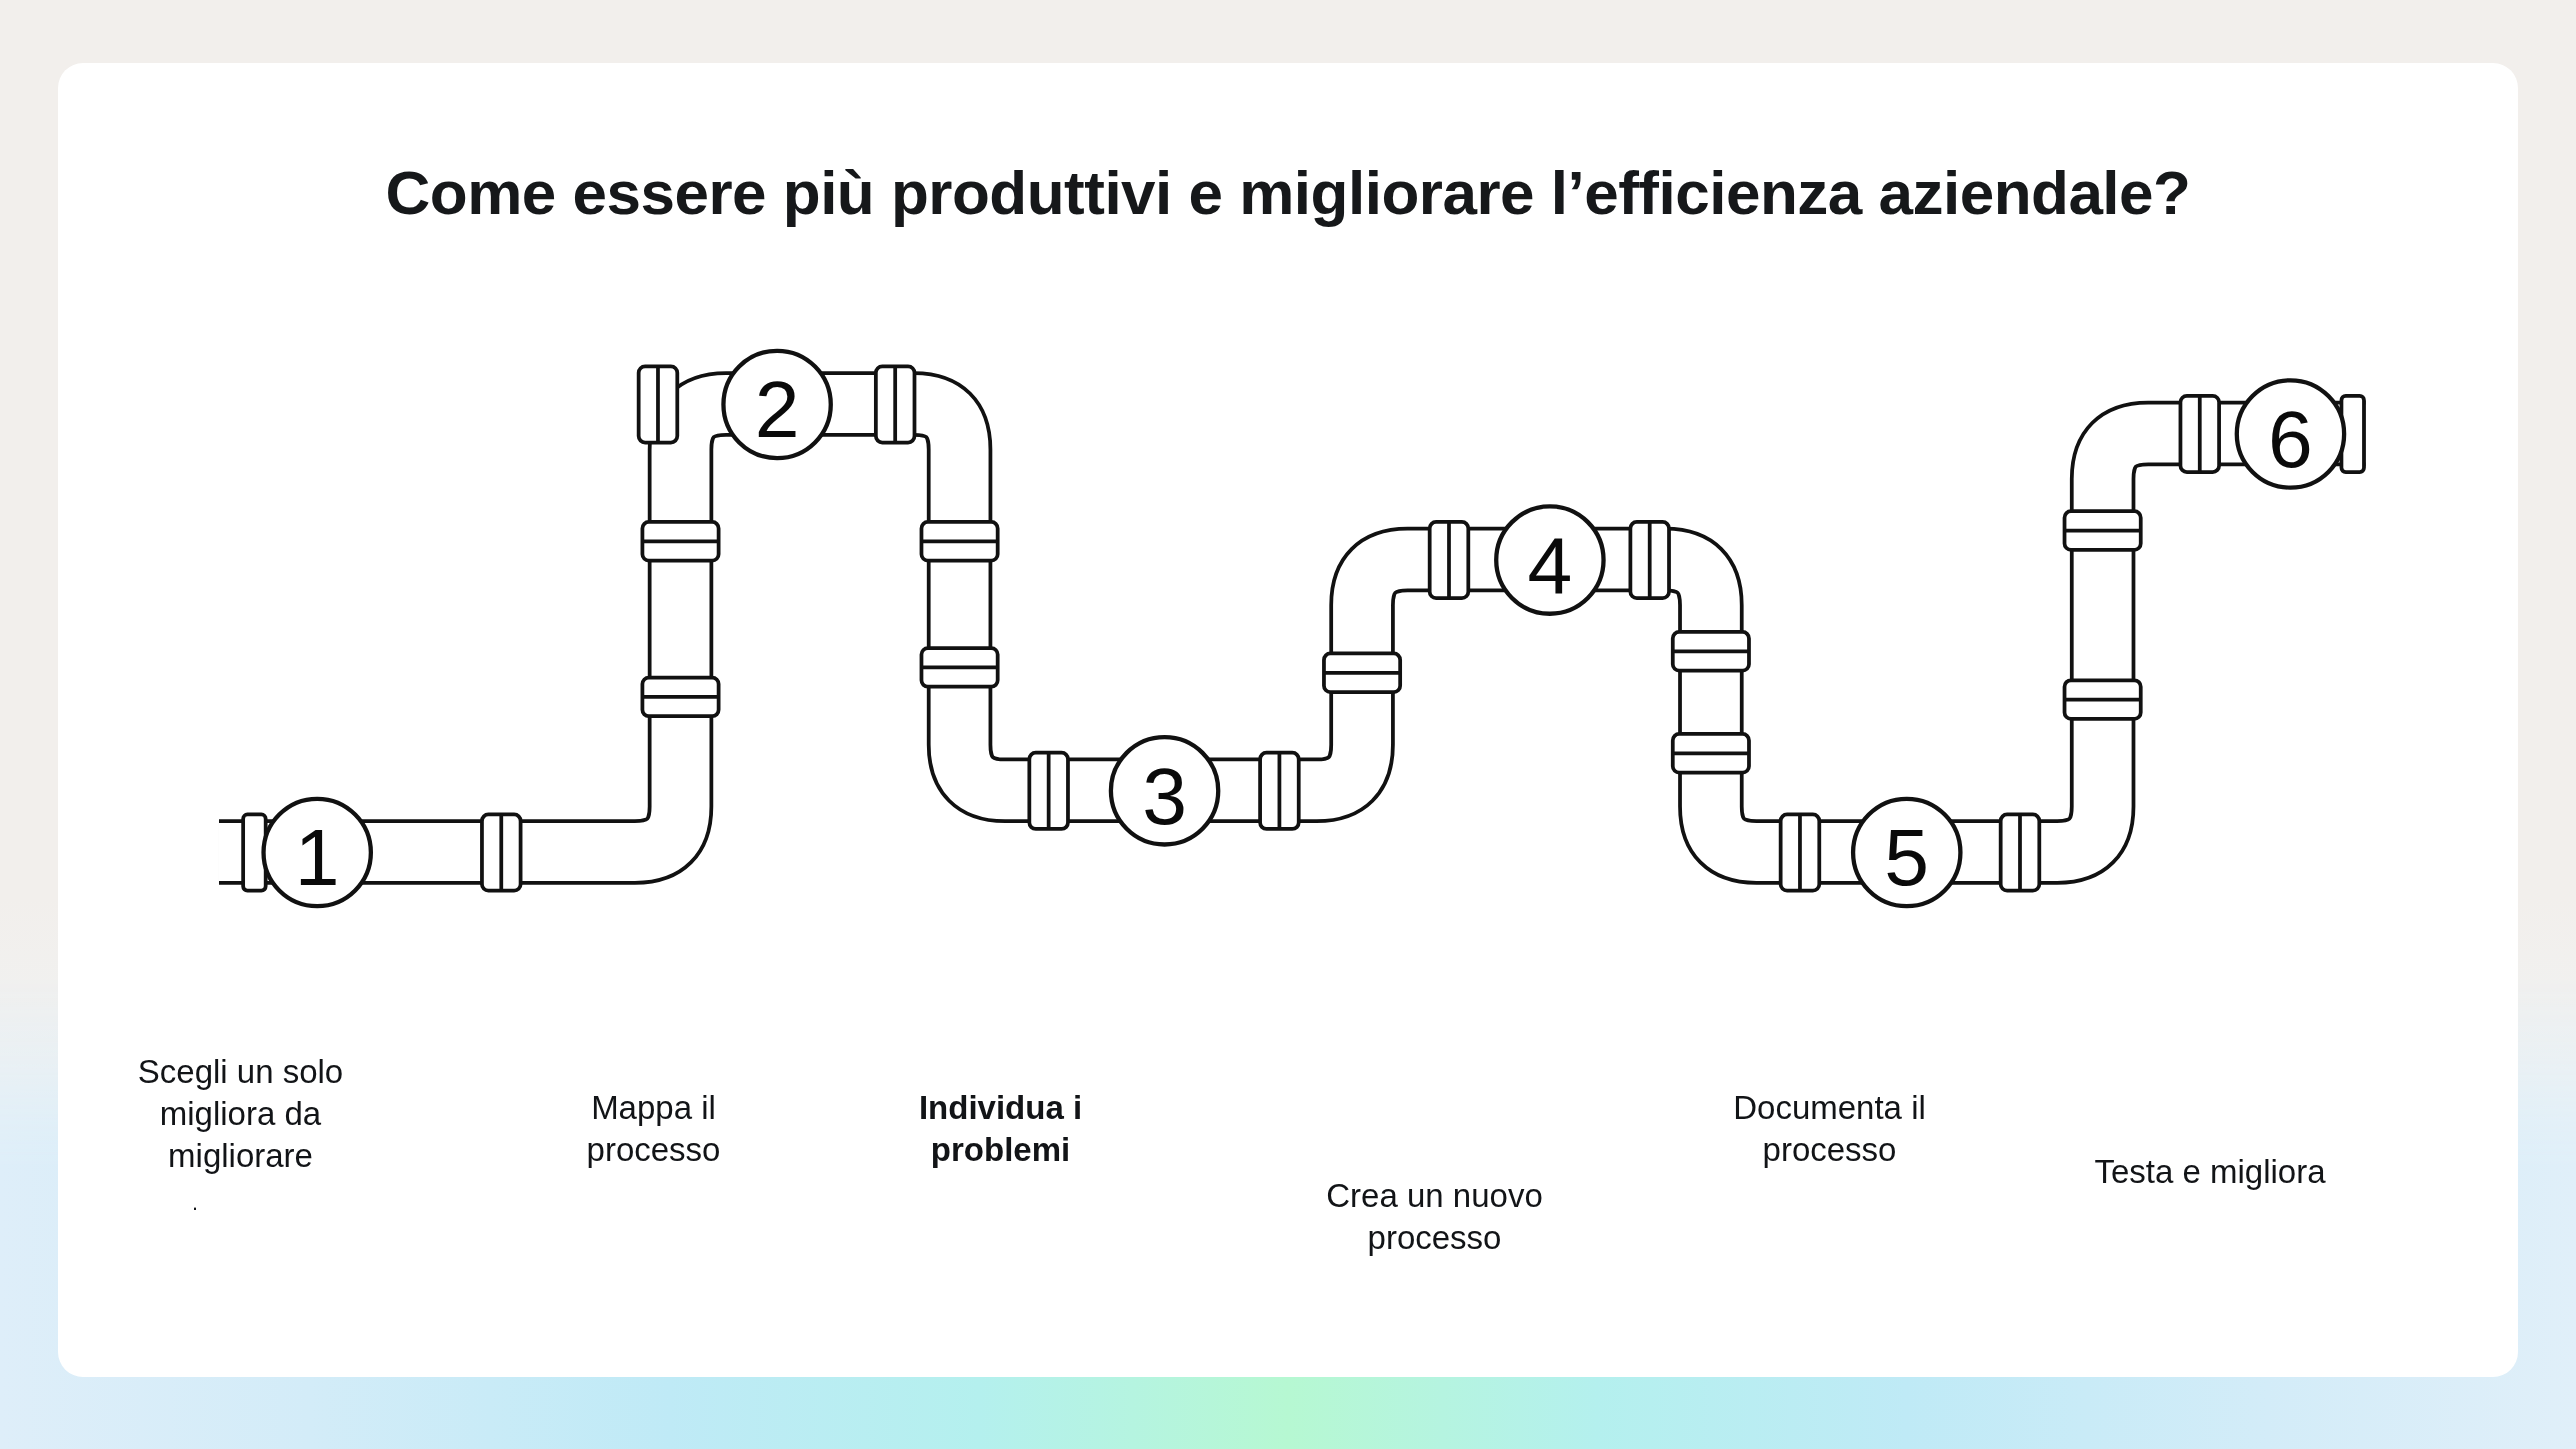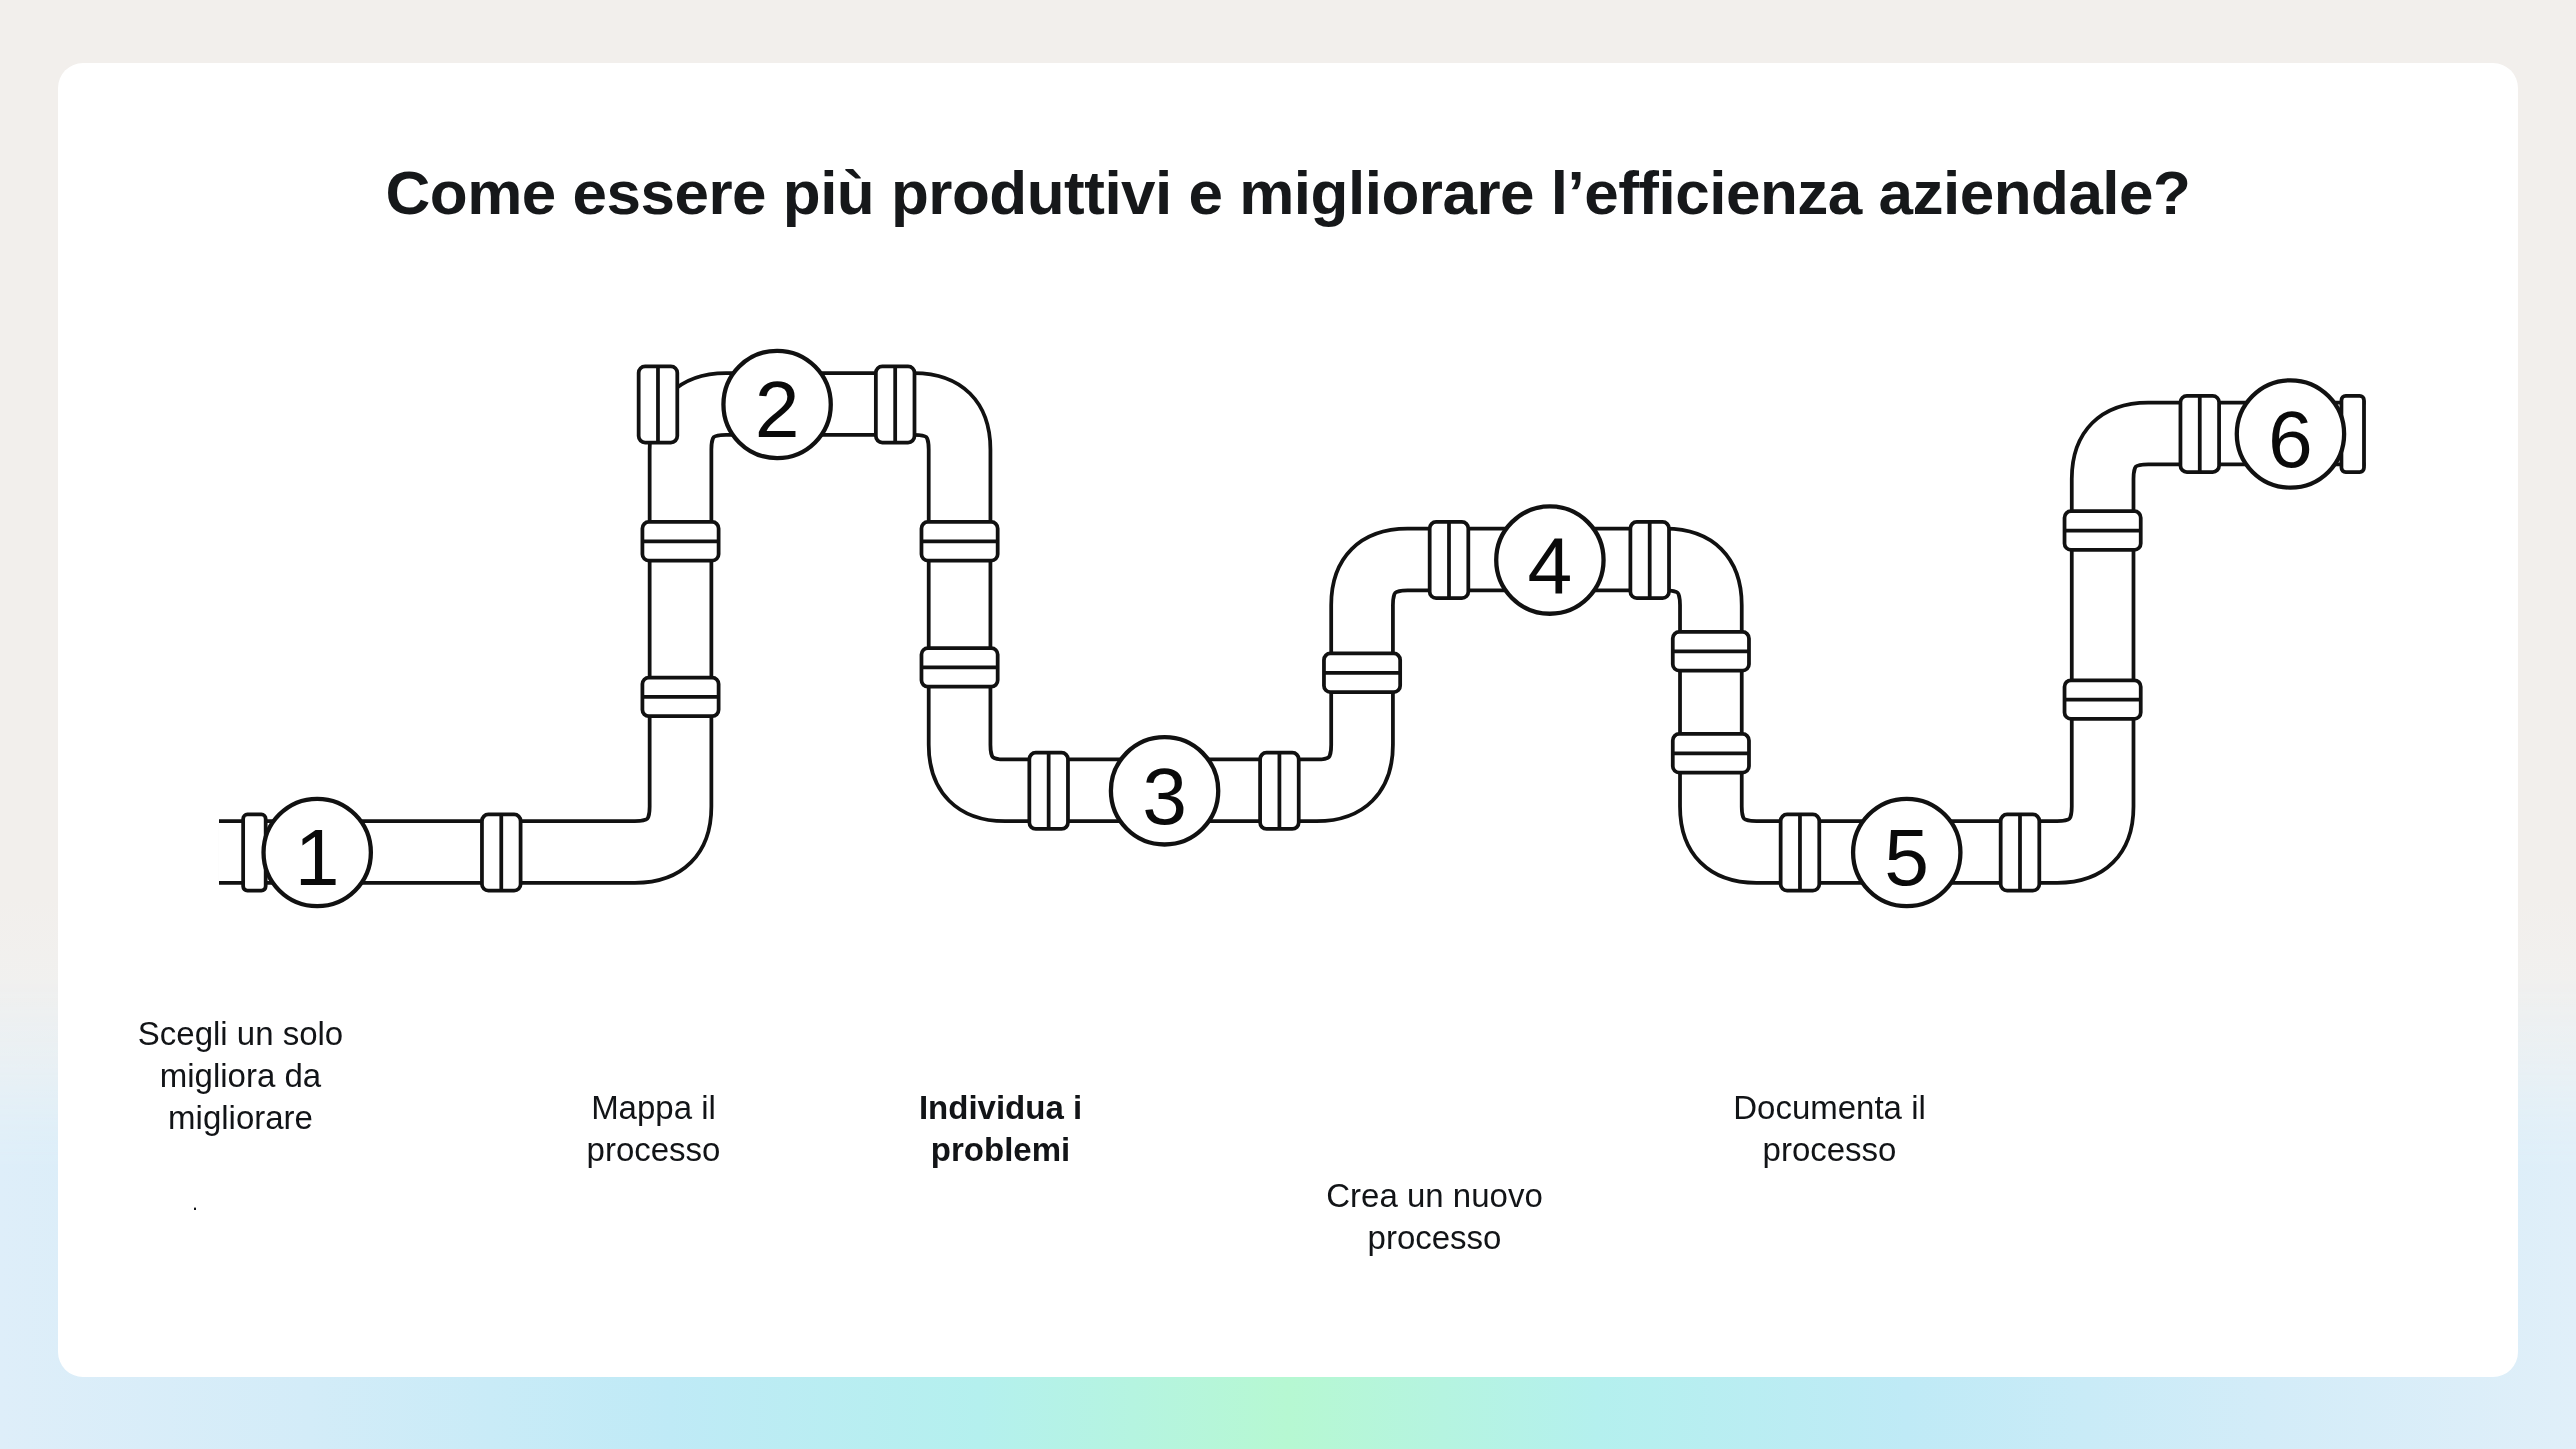--- a/index.html
+++ b/index.html
@@ -263,21 +263,21 @@
       <text class="num-text" x="3445" y="1480">5</text>
     </g>
     <g>
       <circle class="num-circle" cx="4160" cy="691" r="100"></circle>
       <text class="num-text" x="4160" y="700">6</text>
     </g>
   </svg>
 
   <div id="labels">
 
-    <div class="step-label" style="left:43px;  top:950px; width:279px;">
+    <div class="step-label" style="left:43px;  top:988px; width:279px;">
       <div>Scegli un solo</div>
       <div>migliora da</div>
       <div>migliorare</div>
     </div>
     <div class="lead-dot" style="left:134px; top:1128px;">.</div>
 
     <div class="step-label" style="left:472px; top:1024px; width:247px;">
       <div>Mappa il</div>
       <div>processo</div>
     </div>
@@ -290,17 +290,20 @@
     <div class="step-label" style="left:1218px; top:1076px; width:317px;margin-top:36px;">
       <div>Crea un nuovo</div>
       <div>processo</div>
     </div>
 
     <div class="step-label" style="left:1621px; top:1024px; width:301px;">
       <div>Documenta il</div>
       <div>processo</div>
     </div>
 
+    <div class="step-label" style="left:1975px; top:1088px; width:354px;">
+      <div>Testa e migliora</div>
+    </div>
 
   </div>
 
 </div>
 
 
 </body></html>

